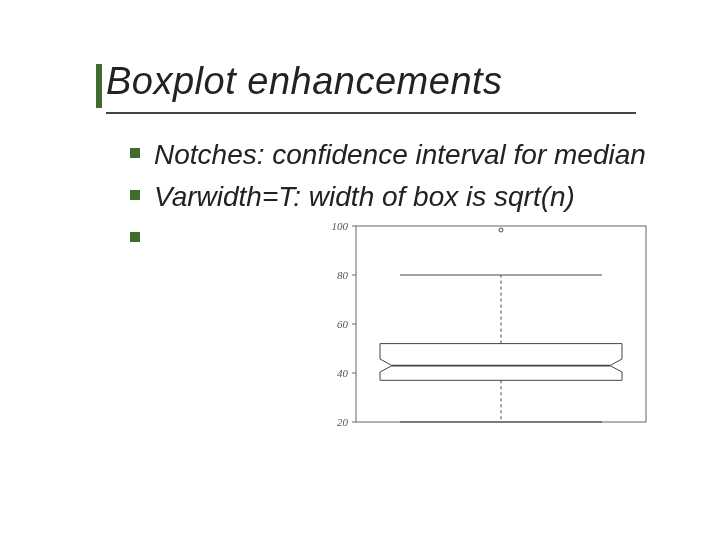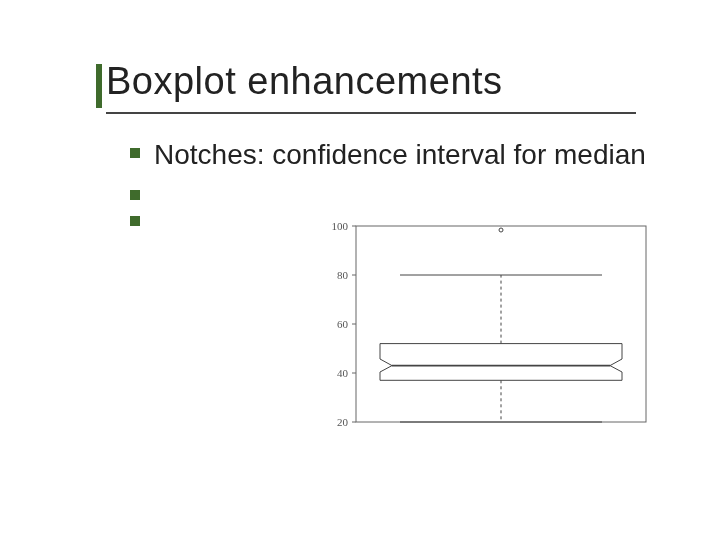--- a/index.html
+++ b/index.html
@@ -9,20 +9,21 @@
     height: 540px;
     background: #ffffff;
     font-family: Verdana, Geneva, sans-serif;
     position: relative;
     overflow: hidden;
   }
   .slide {
     width: 720px;
     height: 540px;
     position: relative;
+    font-style: italic;
   }
   .title-wrap {
     position: absolute;
     left: 106px;
     top: 60px;
   }
   .side-accent {
     position: absolute;
     left: 96px;
     top: 64px;
@@ -90,20 +91,21 @@
 
   <div class="title-rule"></div>
 
   <div class="body">
     <div class="item">
       <div class="bullet"></div>
       <div class="item-text">Notches: confidence interval for median</div>
     </div>
     <div class="item">
       <div class="bullet"></div>
+      <div class="item-text">Varwidth=T: width of box is sqrt(n)</div>
     </div>
     <div class="item">
       <div class="bullet"></div>
     </div>
   </div>
 
   <svg class="figure" viewBox="0 0 348 220">
 
     <rect x="46" y="8" width="290" height="196" fill="none" stroke="#666" stroke-width="1"></rect>
 

